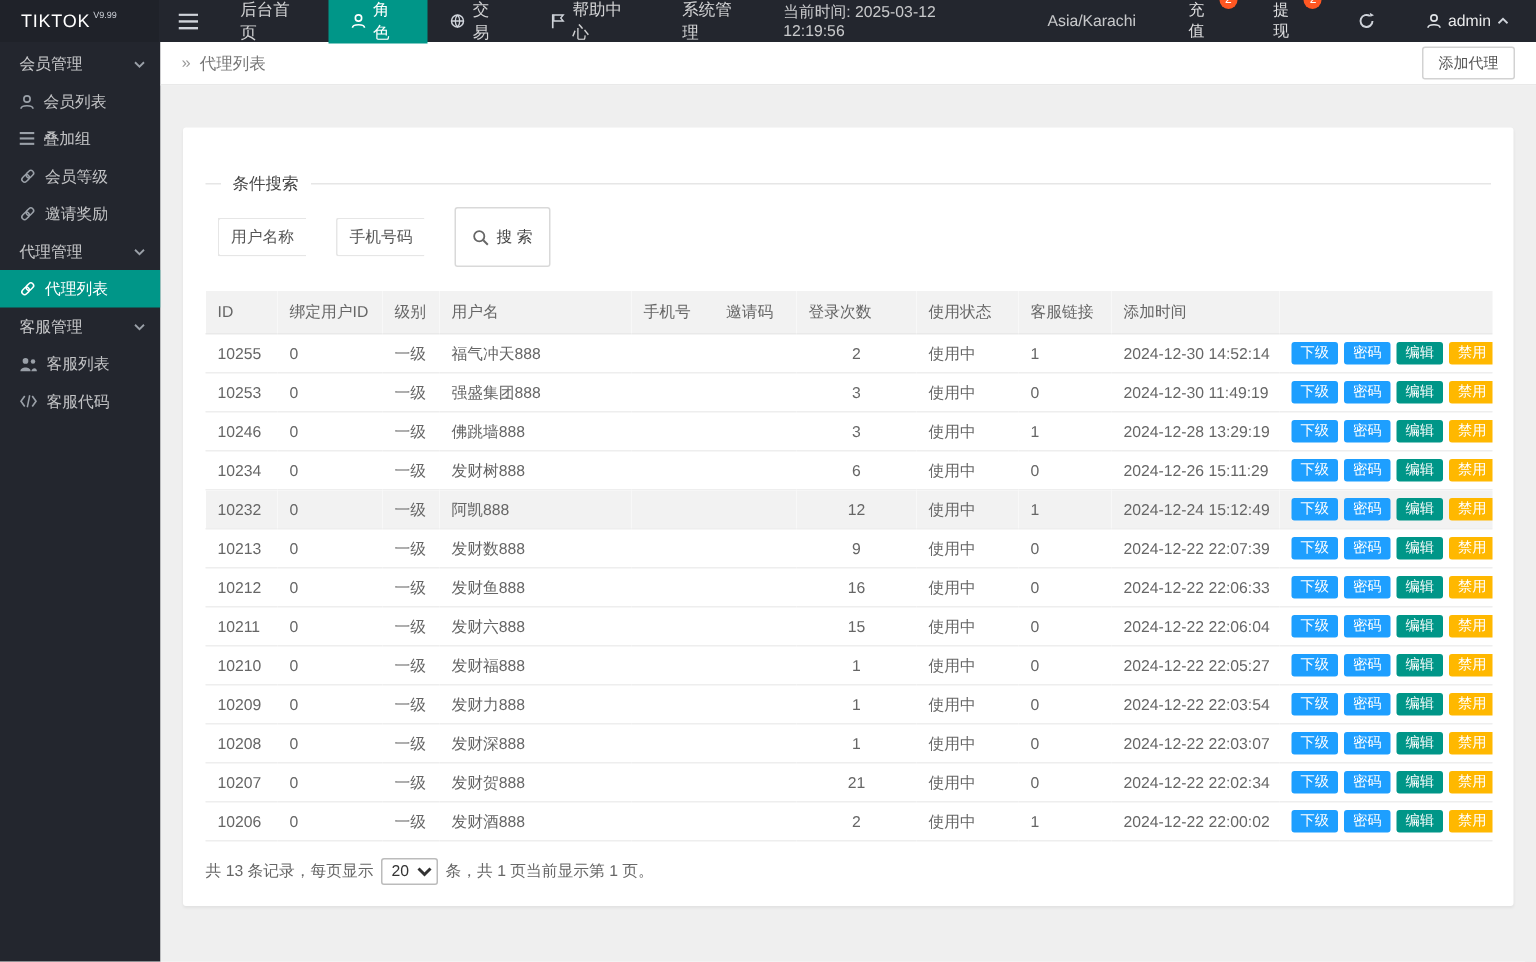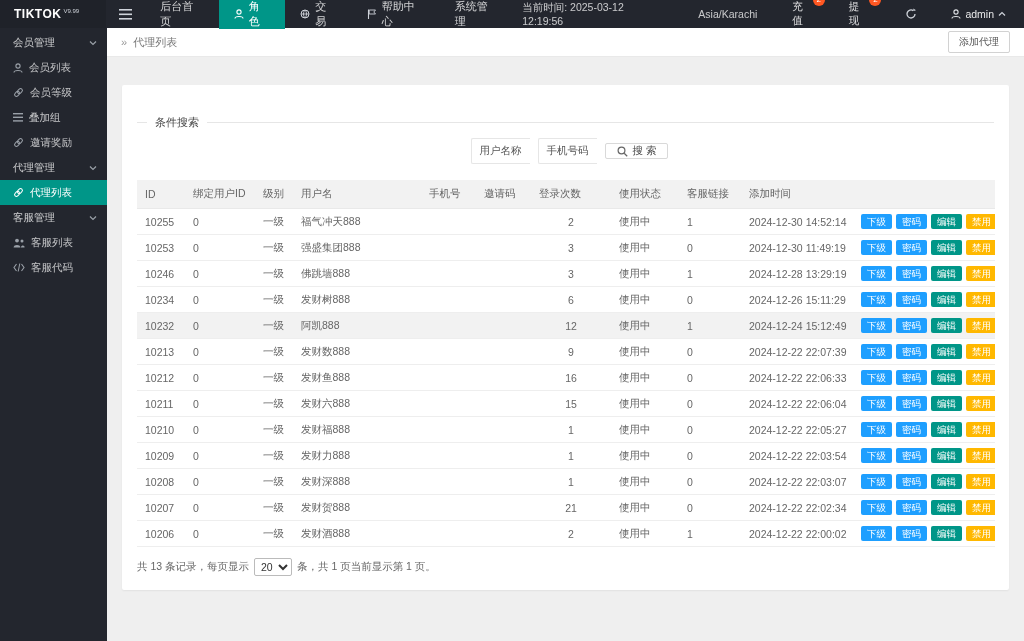--- a/index.html
+++ b/index.html
@@ -2,21 +2,21 @@
 <html><head>
 <meta charset="utf-8">
 <style>
   * { box-sizing: border-box; margin: 0; padding: 0; }
   html, body { width: 1024px; height: 641px; overflow: hidden; }
   body { font-family: "Liberation Sans", "DejaVu Sans", sans-serif; font-size: 11px; background: #EFEFEF; }
 
   
   .topbar { position: absolute; top: 0; left: 0; width: 1024px; height: 28px; background: #23262E; display: flex; align-items: stretch; color: #fff; z-index: 10; }
   .logo { width: 107px; display: flex; align-items: center; padding-left: 14px; background: #1F2229; }
-  .logo-text { font-weight: bold; font-size: 12px; letter-spacing: .5px; color: #fff; }
+  .logo-text { font-weight: normal; font-size: 12px; letter-spacing: .5px; color: #fff; }
   .logo-ver { font-size: 6px; color: #cfd3da; margin-left: 2px; margin-top: -6px; }
   .hamburger { display: flex; align-items: center; padding: 0 13px; cursor: pointer; }
   .nav { display: flex; align-items: center; }
   .nav-item { display: flex; align-items: center; gap: 5px; padding: 0 15px; color: rgba(255,255,255,.8); cursor: pointer; font-size: 11px; }
   .nav-item.active { background: #009688; color: #fff; }
   .topbar-right { margin-left: auto; display: flex; align-items: center; gap: 16px; padding-right: 10px; }
   .tb-text { color: rgba(255,255,255,.75); font-size: 10.5px; padding: 0 9px; }
   .tb-link { position: relative; color: rgba(255,255,255,.85); font-size: 10.5px; padding: 0 10px; cursor: pointer; }
   .badge { position: absolute; top: -6px; right: -2px; min-width: 12px; height: 12px; line-height: 12px; border-radius: 7px; background: #FF5722; color: #fff; font-size: 8px; text-align: center; padding: 0 2px; }
   .tb-refresh { padding: 0 10px; cursor: pointer; display: flex; align-items: center; }
@@ -34,26 +34,26 @@
   .crumb-bar { height: 29px; background: #fff; display: flex; align-items: center; justify-content: space-between; padding: 0 14px; border-bottom: 1px solid #E9E9E9; }
   .crumb { color: #777; font-size: 11px; display: flex; align-items: center; gap: 6px; }
   .crumb-sep { color: #999; }
   .add-btn { background: #fff; border: 1px solid #D2D2D2; border-radius: 2px; color: #555; font-size: 10px; padding: 3px 10px; cursor: pointer; font-family: inherit; }
 
   .card { margin: 28px 15px; background: #fff; border-radius: 2px; box-shadow: 0 1px 2px rgba(0,0,0,.06); padding: 24px 15px 14px; }
 
   
   fieldset.search-set { border: none; border-top: 1px solid #E6E6E6; margin-top: 6px; }
   fieldset.search-set legend { margin-left: 10px; padding: 0 8px; font-size: 11px; color: #444; }
-  .search-row { display: flex; align-items: center; gap: 8px; margin: 8px 0 4px 8px; justify-content: center; }
+  .search-row { display: flex; align-items: center; gap: 20px; margin: 8px 0 4px 8px; }
   .input-group { display: flex; align-items: stretch; height: 26px; }
   .input-label { display: flex; align-items: center; border: 1px solid #E6E6E6; border-right: none; padding: 0 8px; color: #555; font-size: 10.5px; background: #fff; border-radius: 2px 0 0 2px; white-space: nowrap; }
   .input-group input { width: 148px; border: 1px solid #E6E6E6; border-radius: 0 2px 2px 0; padding: 0 8px; font-size: 10.5px; color: #333; outline: none; font-family: inherit; }
   .input-group input::placeholder { color: #C9C9C9; }
-  .search-btn { display: flex; align-items: center; gap: 5px; height: 16px; padding: 0 11px; background: #fff; border: 1px solid #D9D9D9; border-radius: 2px; color: #444; font-size: 10.5px; cursor: pointer; font-family: inherit; }
+  .search-btn { display: flex; align-items: center; gap: 5px; height: 40px; padding: 0 11px; background: #fff; border: 1px solid #D9D9D9; border-radius: 2px; color: #444; font-size: 10.5px; cursor: pointer; font-family: inherit; }
 
   
   table.list { width: 100%; border-collapse: collapse; margin-top: 12px; table-layout: fixed; }
   table.list th { background: #F2F2F2; color: #666; font-weight: normal; text-align: left; font-size: 10.5px; padding: 7px 8px; border-bottom: 1px solid #E9E9E9; overflow: hidden; white-space: nowrap; }
   table.list td { color: #666; font-size: 10.5px; padding: 0 8px; height: 26px; border-bottom: 1px solid #EEEEEE; overflow: hidden; white-space: nowrap; }
   table.list tr.hl td { background: #F2F2F2; }
   td.status { color: #5FB878; }
   td.center, th.center { text-align: center; }
   .abtn { display: inline-block; border: none; color: #fff; font-size: 9.5px; padding: 3px 6px; border-radius: 2px; margin-right: 4px; cursor: pointer; font-family: inherit; line-height: 1; }
 
@@ -150,40 +150,40 @@
     <span class="ic">
         <svg width="10" height="10" viewBox="0 0 10 10">
           <circle cx="5" cy="3" r="2.1" fill="none" stroke="#9aa0a8" stroke-width="1.1"></circle>
           <path d="M1 9.5 C1 6.8 9 6.8 9 9.5" fill="none" stroke="#9aa0a8" stroke-width="1.1"></path>
         </svg>
       </span>
     <span>会员列表</span>
   </div>
   <div class="side-item">
     <span class="ic">
-        <svg width="11" height="11" viewBox="0 0 12 12">
-          <g transform="rotate(-45 6 6)" fill="none" stroke="#9aa0a8" stroke-width="1.1">
-            <rect x="0.8" y="4" width="6" height="4" rx="2"></rect>
-            <rect x="5.2" y="4" width="6" height="4" rx="2"></rect>
-          </g>
-        </svg>
-      </span>
-    <span>会员等级</span>
-  </div>
-  <div class="side-item">
-    <span class="ic">
         <svg width="10" height="9" viewBox="0 0 10 9">
           <g fill="#9aa0a8">
             <rect x="0" y="0" width="10" height="1.4"></rect>
             <rect x="0" y="3.6" width="10" height="1.4"></rect>
             <rect x="0" y="7.2" width="10" height="1.4"></rect>
           </g>
         </svg>
       </span>
     <span>叠加组</span>
+  </div>
+  <div class="side-item">
+    <span class="ic">
+        <svg width="11" height="11" viewBox="0 0 12 12">
+          <g transform="rotate(-45 6 6)" fill="none" stroke="#9aa0a8" stroke-width="1.1">
+            <rect x="0.8" y="4" width="6" height="4" rx="2"></rect>
+            <rect x="5.2" y="4" width="6" height="4" rx="2"></rect>
+          </g>
+        </svg>
+      </span>
+    <span>会员等级</span>
   </div>
   <div class="side-item">
     <span class="ic">
         <svg width="11" height="11" viewBox="0 0 12 12">
           <g transform="rotate(-45 6 6)" fill="none" stroke="#9aa0a8" stroke-width="1.1">
             <rect x="0.8" y="4" width="6" height="4" rx="2"></rect>
             <rect x="5.2" y="4" width="6" height="4" rx="2"></rect>
           </g>
         </svg>
       </span>

